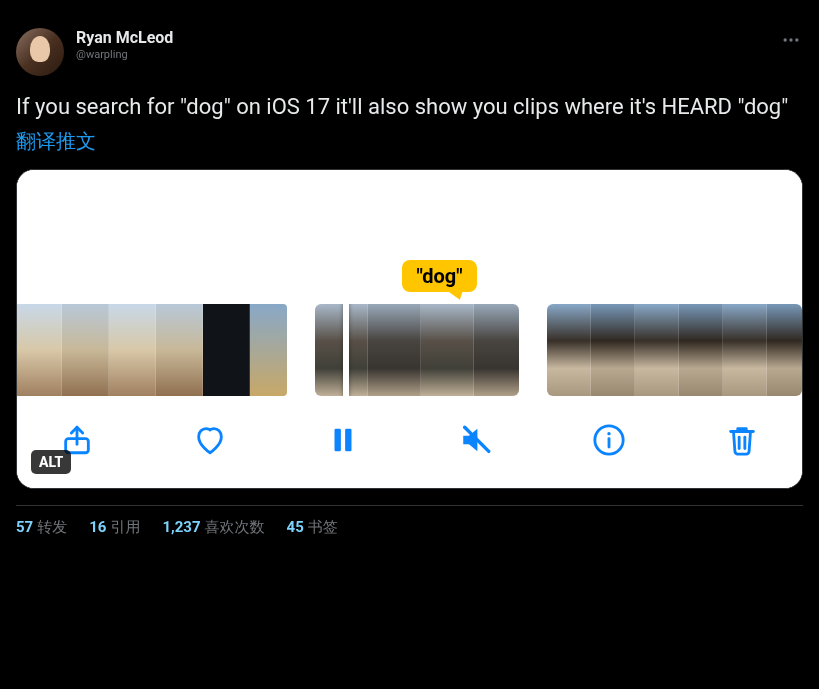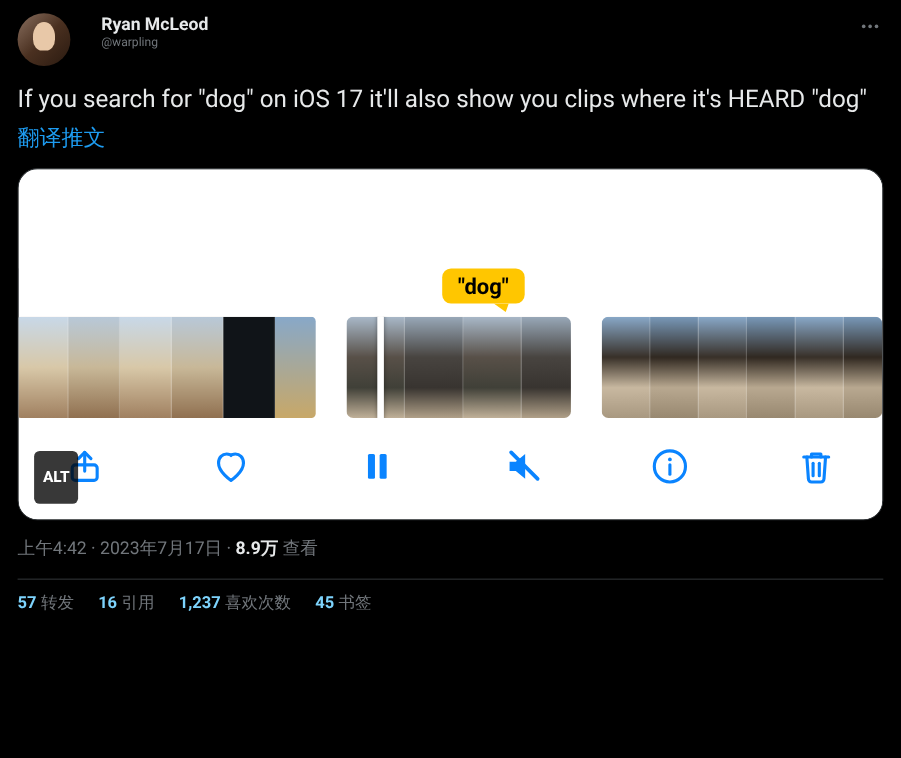--- a/index.html
+++ b/index.html
@@ -10,22 +10,23 @@
     height: 689px;
     overflow: hidden;
     color: #e7e9ea;
   }
   .tweet {
     padding: 12px 16px;
   }
   .header {
     display: flex;
     align-items: flex-start;
-    gap: 28px;
-    position: relative;
+    gap: 12px;
+    position: relative;
+    margin-top: 16px;
   }
   .avatar {
     width: 48px;
     height: 48px;
     border-radius: 50%;
     background: linear-gradient(135deg, #8a7060 0%, #4a3020 50%, #2a1a10 100%);
     flex-shrink: 0;
     position: relative;
     overflow: hidden;
   }
@@ -153,21 +154,21 @@
   }
   .tb-btn svg { width: 34px; height: 34px; }
 
   .alt-badge {
     position: absolute;
     left: 14px; bottom: 14px;
     background: rgba(0,0,0,0.78);
     color: #fff;
     font-weight: 800;
     font-size: 14px;
-    padding: 16px 8px;
+    padding: 4px 8px;
     border-radius: 5px;
   }
 
   .meta-line {
     margin-top: 16px;
     font-size: 16px;
     color: #71767b;
   }
   .meta-line b { color: #e7e9ea; font-weight: 700; }
 
@@ -278,26 +279,20 @@
             <path d="M6 6l1 14a2 2 0 0 0 2 2h6a2 2 0 0 0 2-2l1-14"></path>
             <line x1="10" y1="10" x2="10" y2="18"></line>
             <line x1="14" y1="10" x2="14" y2="18"></line>
           </svg>
       </div>
     </div>
 
     <div class="alt-badge">ALT</div>
   </div>
 
-  <div class="meta-line">
-    <span>上午4:42</span> ·
-    <span>2023年7月17日</span> ·
-    <b>8.9万</b>
-    <span>查看</span>
-  </div>
 
   <hr class="divider">
 
   <div class="stats-row">
     <span><b>57</b><span>转发</span></span>
     <span><b>16</b><span>引用</span></span>
     <span><b>1,237</b><span>喜欢次数</span></span>
     <span><b>45</b><span>书签</span></span>
   </div>
 

